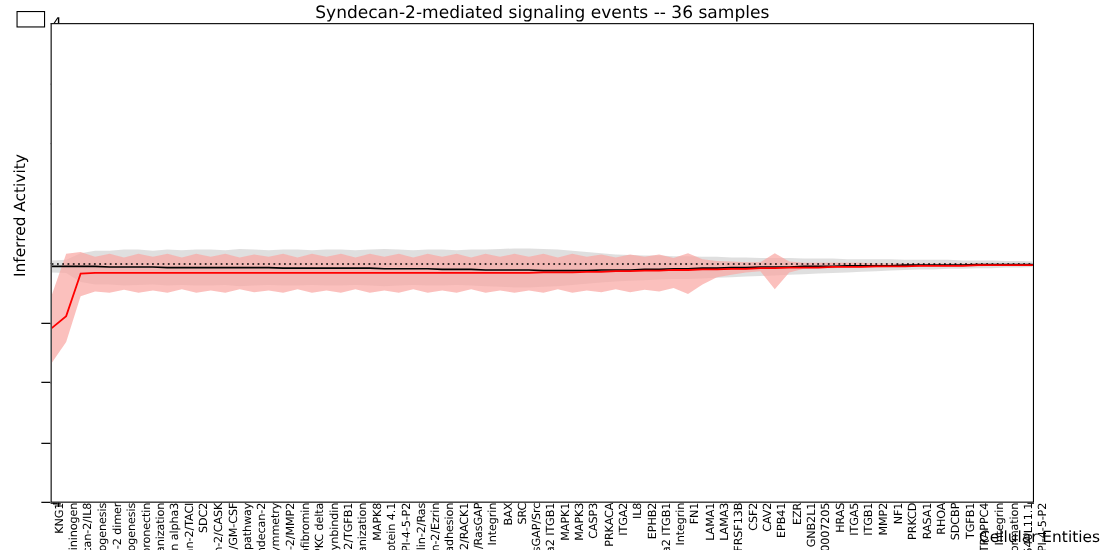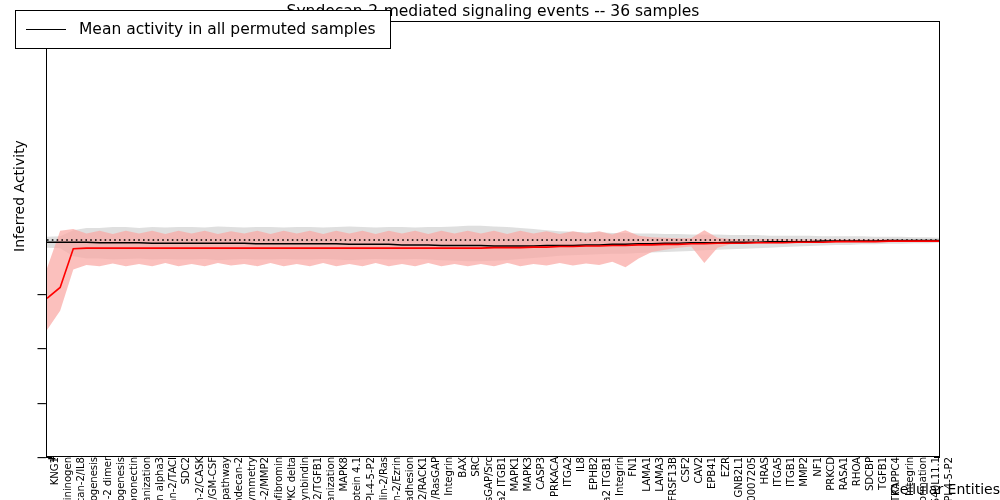--- a/index.html
+++ b/index.html
@@ -103,24 +103,20 @@
           <path d="M 0.00 214.73 L 13.15 214.18 L 26.29 208.19 L 39.44 206.01 L 52.59 206.01 L 65.74 204.92 L 78.88 204.92 L 92.03 206.01 L 105.18 204.92 L 118.32 205.46 L 131.47 204.92 L 144.62 204.92 L 157.76 205.46 L 170.91 204.38 L 184.06 204.92 L 197.21 205.46 L 210.35 204.92 L 223.50 204.92 L 236.65 205.46 L 249.79 204.92 L 262.94 204.92 L 276.09 205.46 L 289.24 204.92 L 302.38 204.38 L 315.53 204.92 L 328.68 205.46 L 341.82 204.92 L 354.97 204.92 L 368.12 205.46 L 381.26 204.92 L 394.41 204.92 L 407.56 204.38 L 420.71 203.83 L 433.85 203.83 L 447.00 204.38 L 460.15 204.92 L 473.29 206.01 L 486.44 207.10 L 499.59 208.19 L 512.74 209.28 L 525.88 209.82 L 539.03 210.37 L 552.18 210.37 L 565.32 210.91 L 578.47 210.91 L 591.62 211.46 L 604.76 211.46 L 617.91 212.00 L 631.06 212.00 L 644.21 212.55 L 657.35 212.55 L 670.50 212.55 L 683.65 213.09 L 696.79 213.09 L 709.94 213.09 L 723.09 213.64 L 736.24 213.64 L 749.38 213.64 L 762.53 213.64 L 775.68 214.18 L 788.82 214.18 L 801.97 214.18 L 815.12 214.18 L 828.26 214.73 L 841.41 214.73 L 854.56 214.73 L 867.71 215.28 L 880.85 215.28 L 894.00 215.82 L 894.00 220.72 L 880.85 221.27 L 867.71 221.27 L 854.56 221.81 L 841.41 221.81 L 828.26 222.36 L 815.12 222.36 L 801.97 222.91 L 788.82 222.91 L 775.68 223.45 L 762.53 224.00 L 749.38 224.54 L 736.24 225.09 L 723.09 225.63 L 709.94 226.17 L 696.79 226.72 L 683.65 227.26 L 670.50 227.81 L 657.35 228.35 L 644.21 228.90 L 631.06 229.44 L 617.91 229.99 L 604.76 230.53 L 591.62 231.08 L 578.47 231.63 L 565.32 231.63 L 552.18 232.17 L 539.03 232.72 L 525.88 233.26 L 512.74 233.81 L 499.59 234.90 L 486.44 235.99 L 473.29 237.08 L 460.15 238.16 L 447.00 238.71 L 433.85 239.25 L 420.71 239.25 L 407.56 238.71 L 394.41 238.16 L 381.26 237.62 L 368.12 237.08 L 354.97 237.62 L 341.82 237.62 L 328.68 237.08 L 315.53 237.62 L 302.38 238.16 L 289.24 237.62 L 276.09 237.08 L 262.94 237.62 L 249.79 237.62 L 236.65 237.08 L 223.50 237.62 L 210.35 237.62 L 197.21 237.08 L 184.06 237.62 L 170.91 238.16 L 157.76 237.08 L 144.62 237.62 L 131.47 237.62 L 118.32 237.08 L 105.18 237.62 L 92.03 236.53 L 78.88 237.08 L 65.74 237.62 L 52.59 236.53 L 39.44 236.53 L 26.29 234.35 L 13.15 226.17 L 0.00 225.63 Z" fill="#d9d9d9" fill-opacity="0.85" stroke="none"></path>
           <path d="M 0.00 246.34 L 13.15 208.74 L 26.29 207.10 L 39.44 211.46 L 52.59 208.74 L 65.74 212.00 L 78.88 208.74 L 92.03 211.46 L 105.18 208.74 L 118.32 212.00 L 131.47 208.74 L 144.62 211.46 L 157.76 208.74 L 170.91 212.00 L 184.06 209.28 L 197.21 211.46 L 210.35 208.74 L 223.50 212.00 L 236.65 208.74 L 249.79 211.46 L 262.94 208.74 L 276.09 212.00 L 289.24 208.74 L 302.38 211.46 L 315.53 208.74 L 328.68 212.00 L 341.82 208.74 L 354.97 211.46 L 368.12 208.74 L 381.26 212.00 L 394.41 208.74 L 407.56 211.46 L 420.71 208.74 L 433.85 211.46 L 447.00 208.74 L 460.15 212.00 L 473.29 208.74 L 486.44 211.46 L 499.59 209.28 L 512.74 212.00 L 525.88 209.28 L 539.03 211.46 L 552.18 209.28 L 565.32 212.55 L 578.47 208.19 L 591.62 213.64 L 604.76 215.28 L 617.91 215.82 L 631.06 216.36 L 644.21 216.36 L 657.35 208.19 L 670.50 215.82 L 683.65 216.91 L 696.79 216.91 L 709.94 216.91 L 723.09 216.91 L 736.24 216.91 L 749.38 217.46 L 762.53 217.46 L 775.68 217.46 L 788.82 217.46 L 801.97 217.46 L 815.12 217.46 L 828.26 217.46 L 841.41 217.46 L 854.56 218.00 L 867.71 218.00 L 880.85 218.00 L 894.00 218.00 L 894.00 219.63 L 880.85 219.63 L 867.71 219.63 L 854.56 219.63 L 841.41 220.18 L 828.26 220.18 L 815.12 220.18 L 801.97 220.18 L 788.82 220.72 L 775.68 220.72 L 762.53 220.72 L 749.38 221.27 L 736.24 221.27 L 723.09 221.27 L 709.94 221.81 L 696.79 221.81 L 683.65 222.36 L 670.50 225.63 L 657.35 240.89 L 644.21 224.54 L 631.06 225.63 L 617.91 227.81 L 604.76 229.99 L 591.62 236.53 L 578.47 245.25 L 565.32 239.80 L 552.18 243.07 L 539.03 241.44 L 525.88 243.61 L 512.74 240.89 L 499.59 243.61 L 486.44 241.98 L 473.29 244.16 L 460.15 240.89 L 447.00 244.16 L 433.85 241.98 L 420.71 244.16 L 407.56 241.98 L 394.41 244.16 L 381.26 240.89 L 368.12 244.16 L 354.97 241.98 L 341.82 244.16 L 328.68 240.89 L 315.53 244.16 L 302.38 241.98 L 289.24 244.16 L 276.09 240.89 L 262.94 244.16 L 249.79 241.98 L 236.65 244.16 L 223.50 240.89 L 210.35 244.16 L 197.21 241.98 L 184.06 243.61 L 170.91 240.89 L 157.76 244.16 L 144.62 241.98 L 131.47 244.16 L 118.32 240.89 L 105.18 244.16 L 92.03 241.98 L 78.88 244.16 L 65.74 241.44 L 52.59 244.16 L 39.44 243.07 L 26.29 247.43 L 13.15 288.85 L 0.00 307.92 Z" fill="#f9a8a3" fill-opacity="0.72" stroke="none"></path>
           <line x1="0" x2="894" y1="218" y2="218" stroke="#000000" stroke-width="1.4" stroke-dasharray="1.6 3.2" stroke-linecap="butt"></line>
           <path d="M 0.00 220.18 L 13.15 220.18 L 26.29 220.18 L 39.44 220.18 L 52.59 220.72 L 65.74 220.72 L 78.88 220.72 L 92.03 220.72 L 105.18 221.27 L 118.32 221.27 L 131.47 221.27 L 144.62 221.27 L 157.76 221.27 L 170.91 221.27 L 184.06 221.27 L 197.21 221.27 L 210.35 221.81 L 223.50 221.81 L 236.65 221.81 L 249.79 221.81 L 262.94 221.81 L 276.09 221.81 L 289.24 221.81 L 302.38 222.36 L 315.53 222.36 L 328.68 222.36 L 341.82 222.36 L 354.97 222.91 L 368.12 222.91 L 381.26 222.91 L 394.41 223.45 L 407.56 223.45 L 420.71 223.45 L 433.85 223.45 L 447.00 224.00 L 460.15 224.00 L 473.29 224.00 L 486.44 224.00 L 499.59 223.45 L 512.74 223.45 L 525.88 223.45 L 539.03 222.91 L 552.18 222.91 L 565.32 222.36 L 578.47 222.36 L 591.62 221.81 L 604.76 221.81 L 617.91 221.27 L 631.06 221.27 L 644.21 220.72 L 657.35 220.72 L 670.50 220.72 L 683.65 220.18 L 696.79 220.18 L 709.94 220.18 L 723.09 219.63 L 736.24 219.63 L 749.38 219.63 L 762.53 219.63 L 775.68 219.09 L 788.82 219.09 L 801.97 219.09 L 815.12 219.09 L 828.26 219.09 L 841.41 218.54 L 854.56 218.54 L 867.71 218.54 L 880.85 218.54 L 894.00 218.54" fill="none" stroke="#000000" stroke-width="1.5"></path>
           <path d="M 0.00 276.32 L 13.15 265.41 L 26.29 226.72 L 39.44 226.17 L 52.59 226.17 L 65.74 226.17 L 78.88 226.17 L 92.03 226.17 L 105.18 226.17 L 118.32 226.17 L 131.47 226.17 L 144.62 226.17 L 157.76 226.17 L 170.91 226.17 L 184.06 226.17 L 197.21 226.17 L 210.35 226.17 L 223.50 226.17 L 236.65 226.17 L 249.79 226.17 L 262.94 226.17 L 276.09 226.17 L 289.24 226.17 L 302.38 226.17 L 315.53 226.17 L 328.68 226.17 L 341.82 226.17 L 354.97 226.17 L 368.12 226.17 L 381.26 226.17 L 394.41 226.17 L 407.56 226.17 L 420.71 226.17 L 433.85 226.17 L 447.00 225.63 L 460.15 225.63 L 473.29 225.63 L 486.44 225.09 L 499.59 225.09 L 512.74 224.54 L 525.88 224.54 L 539.03 224.00 L 552.18 224.00 L 565.32 223.45 L 578.47 223.45 L 591.62 222.91 L 604.76 222.91 L 617.91 222.36 L 631.06 222.36 L 644.21 221.81 L 657.35 221.81 L 670.50 221.27 L 683.65 221.27 L 696.79 221.27 L 709.94 220.72 L 723.09 220.72 L 736.24 220.72 L 749.38 220.18 L 762.53 220.18 L 775.68 220.18 L 788.82 219.63 L 801.97 219.63 L 815.12 219.63 L 828.26 219.63 L 841.41 219.09 L 854.56 219.09 L 867.71 219.09 L 880.85 219.09 L 894.00 219.09" fill="none" stroke="#ff0000" stroke-width="1.6"></path>
         </svg>
     </div>
   </div>
 
   <div class="legend">
-    <div class="legend-row">
-      <span class="legend-swatch black"></span>
-      <span class="legend-text">Mean activity in all permuted samples</span>
-    </div>
   </div>
 
   <div class="xticks" id="xtick-container">
       <div class="xtick-lbl" style="left: 4px;">KNG1</div>
       <div class="xtick-lbl" style="left: 17.1471px;">Syndecan-2/Kininogen</div>
       <div class="xtick-lbl" style="left: 30.2941px;">Syndecan-2/IL8</div>
       <div class="xtick-lbl" style="left: 43.4412px;">angiogenesis</div>
       <div class="xtick-lbl" style="left: 56.5882px;">Syndecan-2 dimer</div>
       <div class="xtick-lbl" style="left: 69.7353px;">dendrite morphogenesis</div>
       <div class="xtick-lbl" style="left: 82.8824px;">Syndecan-2/Fibronectin</div>

